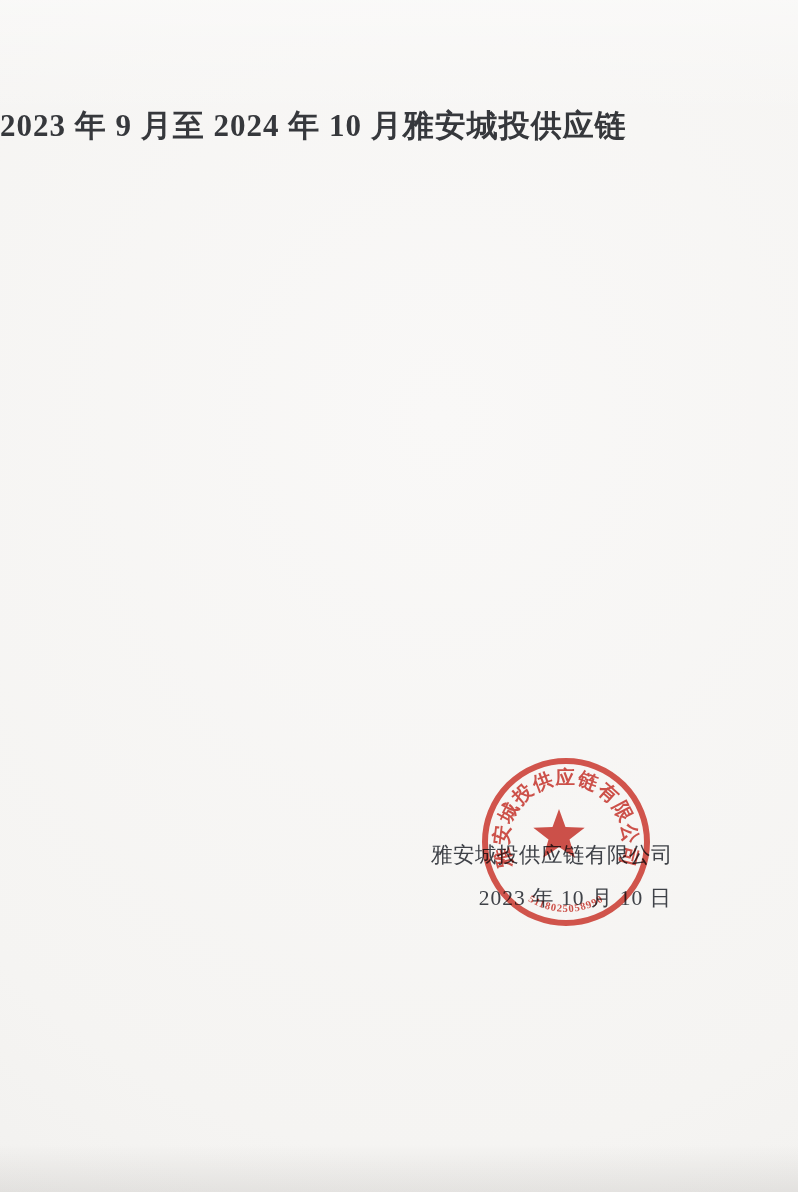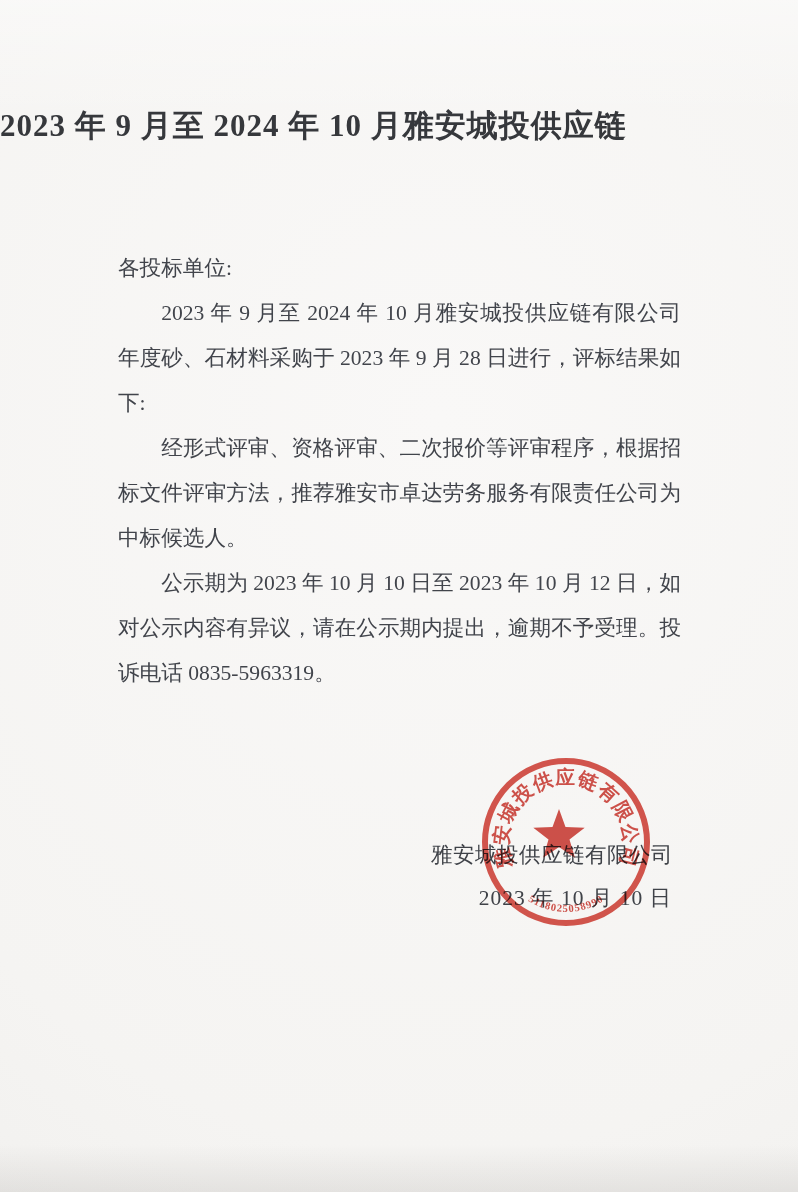--- a/index.html
+++ b/index.html
@@ -58,26 +58,20 @@
 </style>
 </head>
 <body>
 
 <div class="page">
 
   <div class="title">
     <div>2023 年 9 月至 2024 年 10 月雅安城投供应链</div>
   </div>
 
-  <div class="body-text">
-    <p class="salutation">各投标单位:</p>
-    <p>2023 年 9 月至 2024 年 10 月雅安城投供应链有限公司年度砂、石材料采购于 2023 年 9 月 28 日进行，评标结果如下:</p>
-    <p>经形式评审、资格评审、二次报价等评审程序，根据招标文件评审方法，推荐雅安市卓达劳务服务有限责任公司为中标候选人。</p>
-    <p>公示期为 2023 年 10 月 10 日至 2023 年 10 月 12 日，如对公示内容有异议，请在公示期内提出，逾期不予受理。投诉电话 0835-5963319。</p>
-  </div>
 
   <div class="signature">
     <div class="sig-company">雅安城投供应链有限公司</div>
     <div class="sig-date">2023 年 10 月 10 日</div>
   </div>
 
   <svg class="seal" width="176" height="176" viewBox="0 0 176 176">
     <defs>
       <path id="sealTopArc" d="M 35.5 112.5 A 58 58 0 1 1 140.5 112.5" fill="none"></path>
       <path id="sealBottomArc" d="M 24.6 117.6 A 70 70 0 0 0 151.4 117.6" fill="none"></path>

